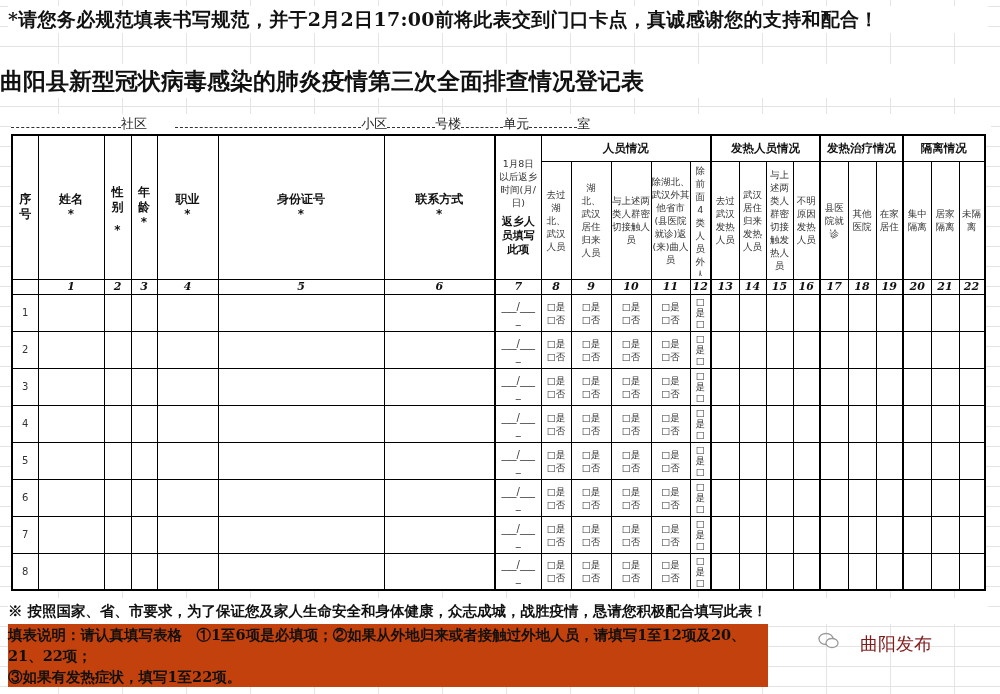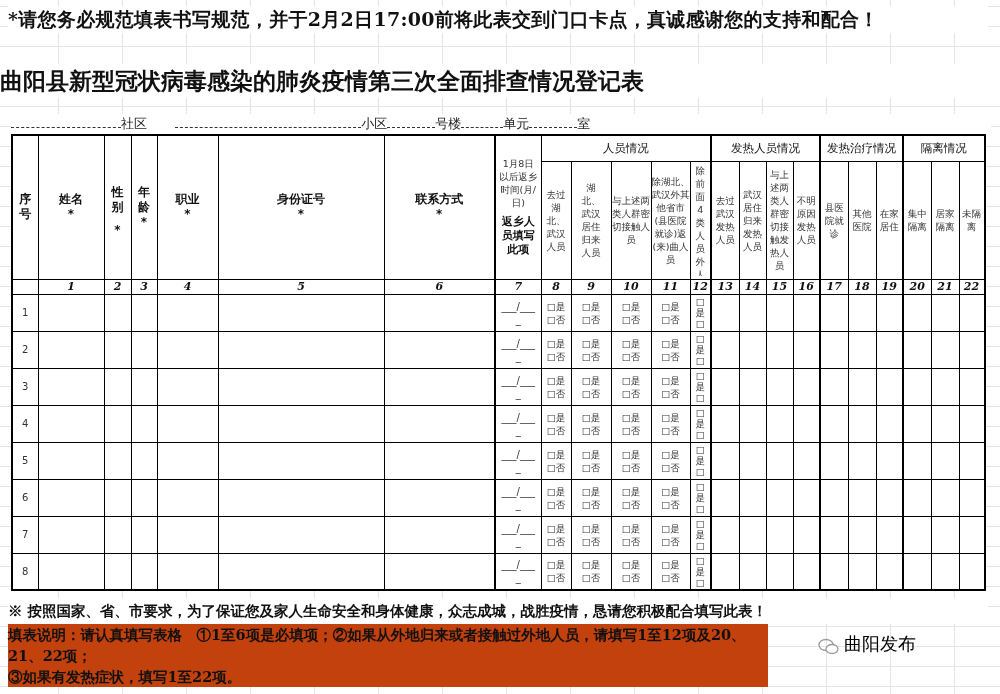--- a/index.html
+++ b/index.html
@@ -40,40 +40,40 @@
     border-collapse: collapse; table-layout: fixed; z-index: 1;
     background: #fff;
     border: 2px solid #000;
   }
   table.form td {
     border: 1px solid #000; padding: 0; text-align: center; vertical-align: middle;
     overflow: hidden;
   }
   .hb { font-weight: bold; font-size: 12px; line-height: 15px; }
   .hs { font-size: 9.5px; line-height: 13px; color: #333; }
-  .grp { font-weight: normal; font-size: 11.5px; }
+  .grp { font-weight: bold; font-size: 11.5px; }
   .num { font-style: italic; font-weight: bold; font-size: 11px; font-family: "DejaVu Serif", serif; }
   .seq { font-size: 10px; color: #333; }
   .date { font-size: 10px; line-height: 13px; color: #333; }
   .yn { font-size: 9.5px; line-height: 13px; color: #333; }
   .yn12 { font-size: 9.5px; line-height: 11px; color: #333; }
   .thick-l { border-left: 2px solid #000 !important; }
   .footer1 {
     position: absolute; left: 8px; top: 598px; width: 980px;
     font-family: "DejaVu Serif", serif; font-weight: bold; font-size: 14.5px; line-height: 26px;
     background: #fff; z-index: 1; white-space: nowrap;
   }
   .footer2 {
     position: absolute; left: 8px; top: 624px; width: 760px;
     font-family: "DejaVu Serif", serif; font-weight: bold; font-size: 14.5px; line-height: 21px;
     background: #c2410c; z-index: 1;
   }
   .watermark {
     position: absolute; left: 818px; top: 632px; z-index: 2;
-    font-size: 18px; color: #000000; display: flex; align-items: flex-end; gap: 4px;
+    font-size: 18px; color: #7f1d1d; display: flex; align-items: flex-start; gap: 20px;
   }
   .wechat-icon { display: inline-block; width: 22px; height: 18px; position: relative; }
 </style>
 </head>
 <body>
 
 <div class="gridbg"></div>
 
 <div class="notice">*请您务必规范填表书写规范，并于2月2日17:00前将此表交到门口卡点，真诚感谢您的支持和配合！</div>
 <div class="title">曲阳县新型冠状病毒感染的肺炎疫情第三次全面排查情况登记表</div>

